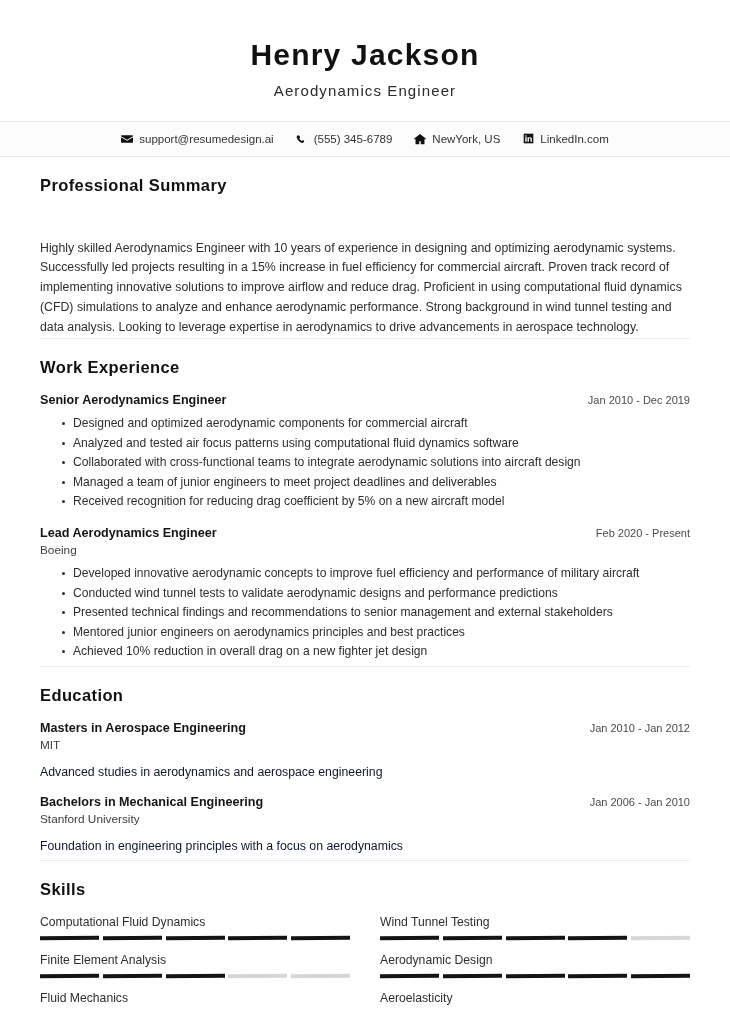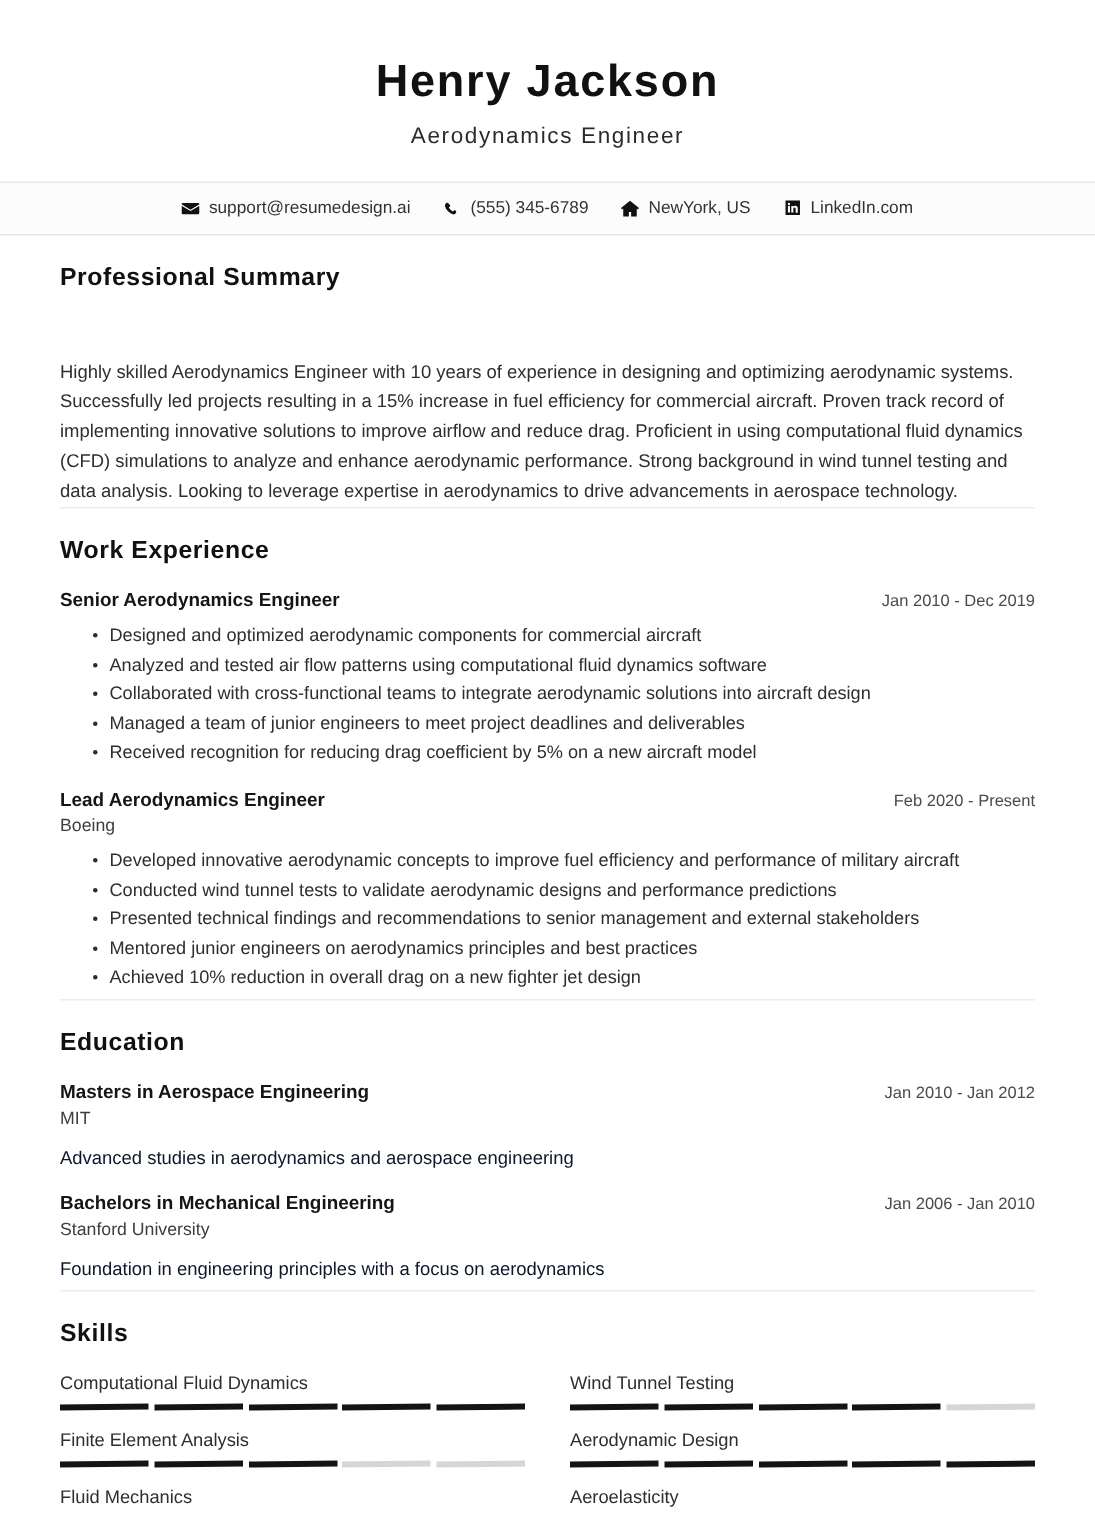--- a/index.html
+++ b/index.html
@@ -227,21 +227,21 @@
     <div class="section">
       <div class="section-title">Work Experience</div>
       <div id="work-list">
           <div class="entry">
             <div class="entry-head">
               <div class="entry-title">Senior Aerodynamics Engineer</div>
               <div class="entry-date">Jan 2010 - Dec 2019</div>
             </div>
             <ul class="bullets">
               <li>Designed and optimized aerodynamic components for commercial aircraft</li>
-              <li>Analyzed and tested air flow patterns using computational fluid dynamics software</li>
+              <li>Analyzed and tested air focus patterns using computational fluid dynamics software</li>
               <li>Collaborated with cross-functional teams to integrate aerodynamic solutions into aircraft design</li>
               <li>Managed a team of junior engineers to meet project deadlines and deliverables</li>
               <li>Received recognition for reducing drag coefficient by 5% on a new aircraft model</li>
             </ul>
           </div>
           <div class="entry">
             <div class="entry-head">
               <div class="entry-title">Lead Aerodynamics Engineer</div>
               <div class="entry-date">Feb 2020 - Present</div>
             </div>

